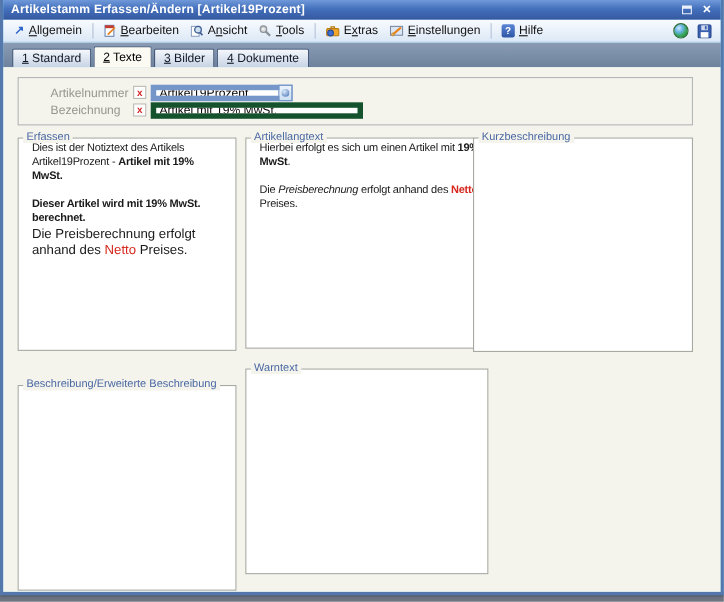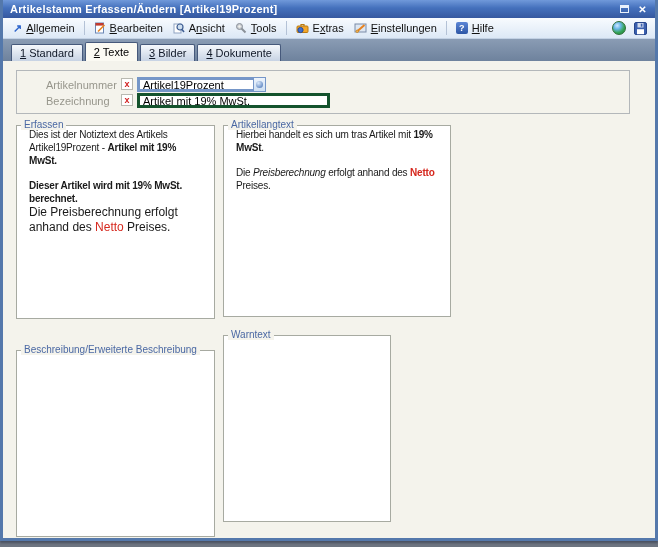--- a/index.html
+++ b/index.html
@@ -60,21 +60,21 @@
   }
   .tab.active { background: #fbfaf3; height: 19px; padding-top: 3px; color: #000; }
   
   .content { position: relative; height: 477px; background: #f4f3ec; font-size: 11px; }
   .formbox { position: absolute; left: 13px; top: 9px; width: 614px; height: 44px;
     border: 1px solid #b3b7ba; }
   .field-label { position: absolute; left: 29px; color: #97968c; }
   .req { position: absolute; left: 104px; width: 12px; height: 12px; background: #fff;
     border: 1px solid #b9b9b1; color: #d11f1f; font-weight: bold; font-size: 9px;
     line-height: 10px; text-align: center; }
-  .tfield { position: absolute; left: 120px; height: 15px; border: 3px solid #14532d;
+  .tfield { position: absolute; left: 120px; height: 15px; border: 5px solid #14532d;
     background: #fff; font-family: "Liberation Sans", sans-serif; font-size: 11px;
     padding: 0 3px; color: #000; }
   .tfield.focus { border-color: #7596c8; }
   .lookup-btn { position: absolute; top: 6px; width: 13px; height: 15px;
     background: linear-gradient(#ecf3fc, #cddff2); border: 1px solid #7596c8;
     display: flex; align-items: center; justify-content: center; cursor: pointer; }
   .lookup-dot { width: 7px; height: 7px; border-radius: 50%;
     background: radial-gradient(circle at 35% 30%, #dbe9fa, #6f93c9 70%, #4a6da8); }
   
   .groupbox { position: absolute; }
@@ -209,30 +209,34 @@
         <div class="rt-block last">
           <span class="bold">Dieser Artikel wird mit 19% MwSt. berechnet.</span><br>
           <span class="big"><span>Die Preisberechnung erfolgt anhand des </span><span class="red">Netto</span><span> Preises.</span></span>
         </div>
       </div>
     </div>
 
     <div class="groupbox" style="left:220px; top:59px; width:228px; height:197px;">
       <span class="gb-legend">Artikellangtext</span>
       <div class="gb-white">
-        <div class="rt-block"><span>Hierbei handelt es sich um tras Artikel mit </span><span class="bold">19% MwSt</span><span>.</span></div>
+        <div class="rt-block"><span>Hierbei erfolgt es sich um einen Artikel mit </span><span class="bold">19% MwSt</span><span>.</span></div>
         <div class="rt-block last"><span>Die </span><span class="italic">Preisberechnung</span><span> erfolgt anhand des </span><span class="bold red">Netto</span><span> Preises.</span></div>
       </div>
     </div>
 
+    <div class="groupbox" style="left:427px; top:59px; width:200px; height:200px;">
+      <span class="gb-legend">Kurzbeschreibung</span>
+      <div class="gb-white"></div>
+    </div>
 
     <div class="groupbox" style="left:13px; top:269px; width:199px; height:192px;margin-top:15px;">
       <span class="gb-legend">Beschreibung/Erweiterte Beschreibung</span>
       <div class="gb-white"></div>
     </div>
 
-    <div class="groupbox" style="left:220px; top:269px; width:168px; height:192px;">
+    <div class="groupbox" style="left:220px; top:269px; width:221px; height:192px;">
       <span class="gb-legend">Warntext</span>
       <div class="gb-white"></div>
     </div>
 
   </div>
 </div>
 
 </body></html>

